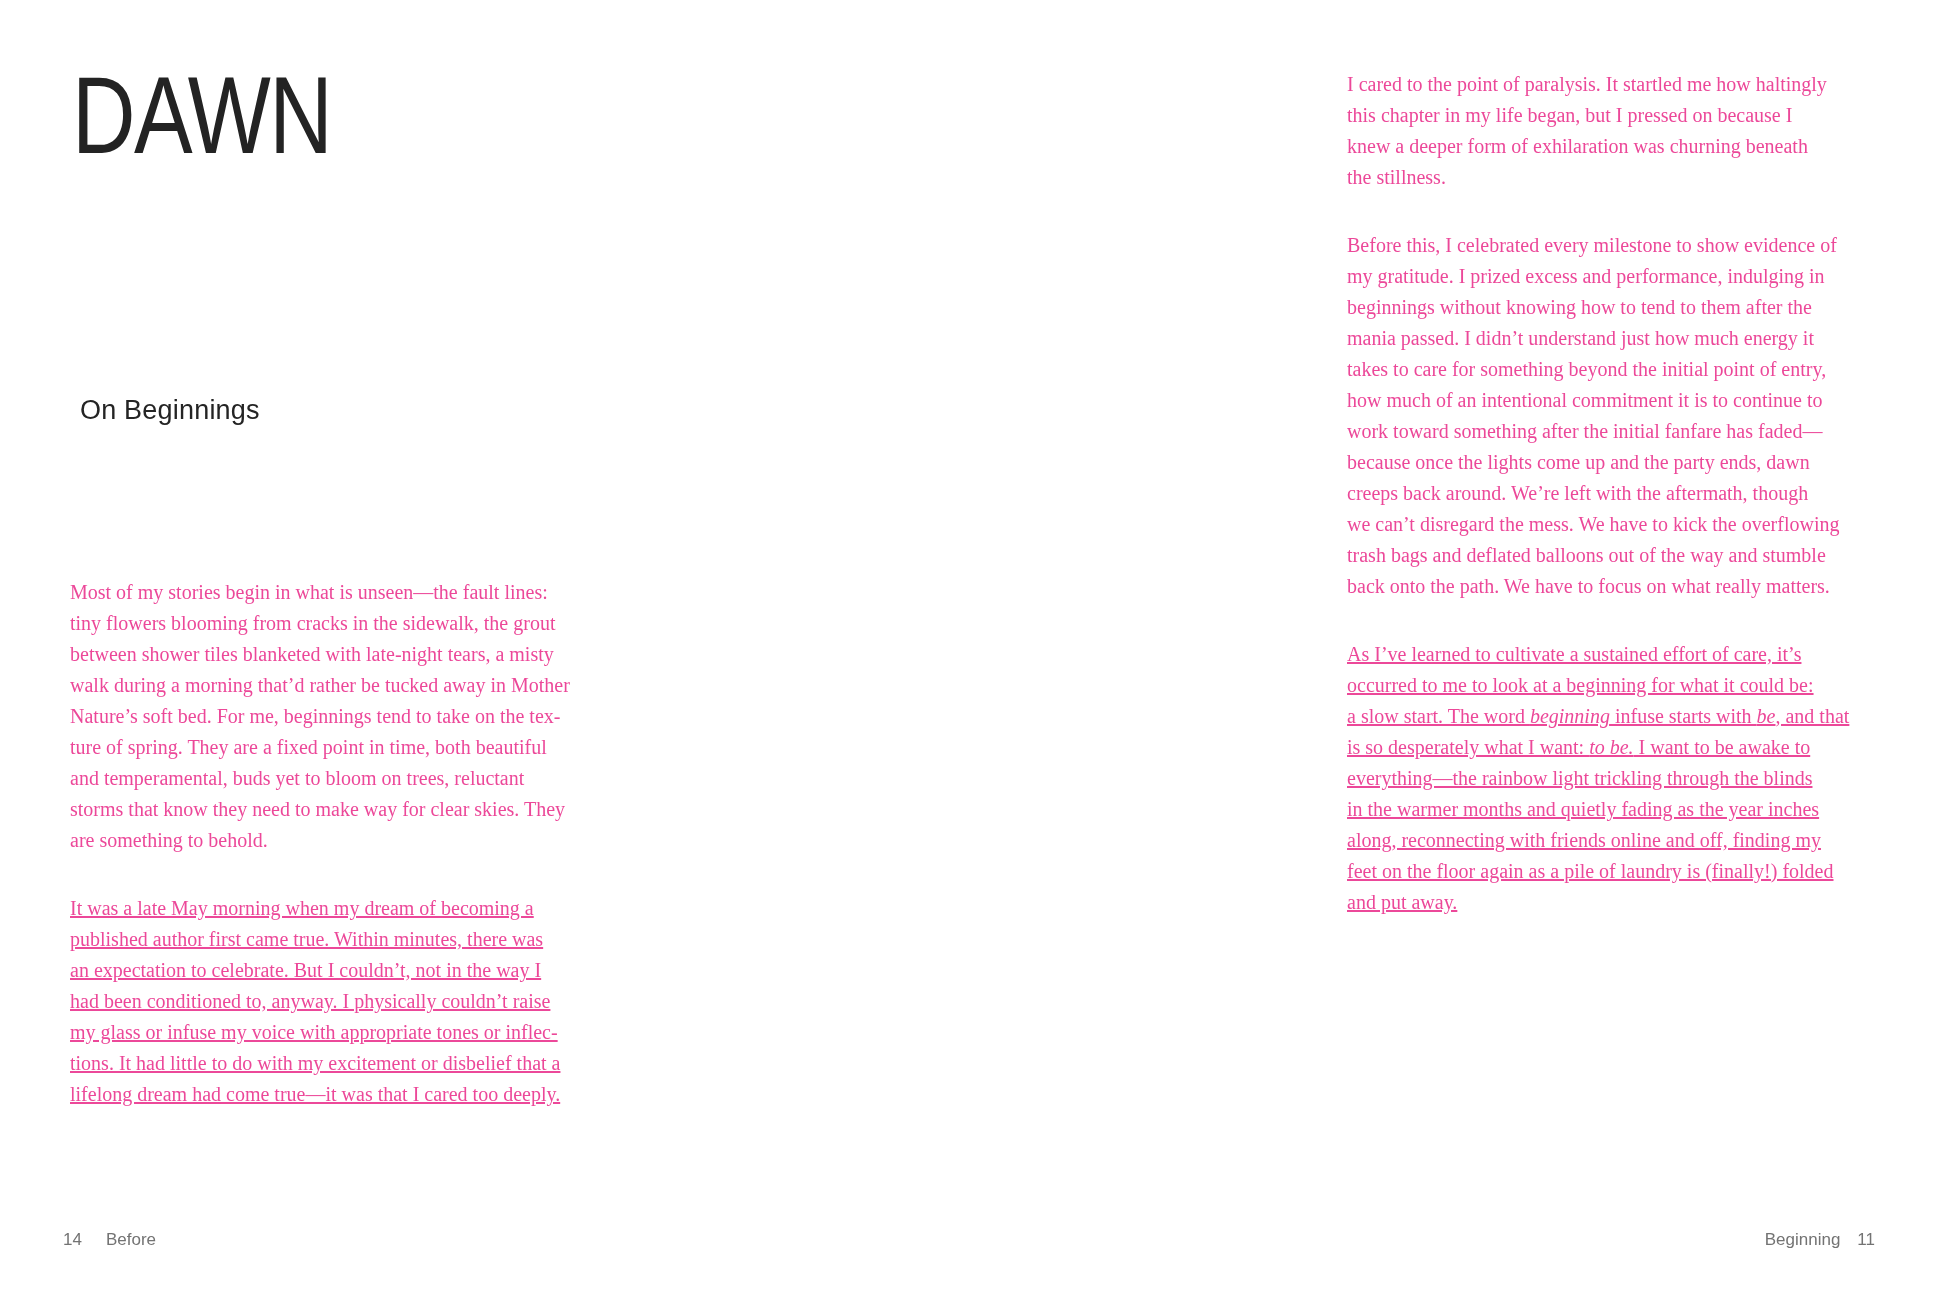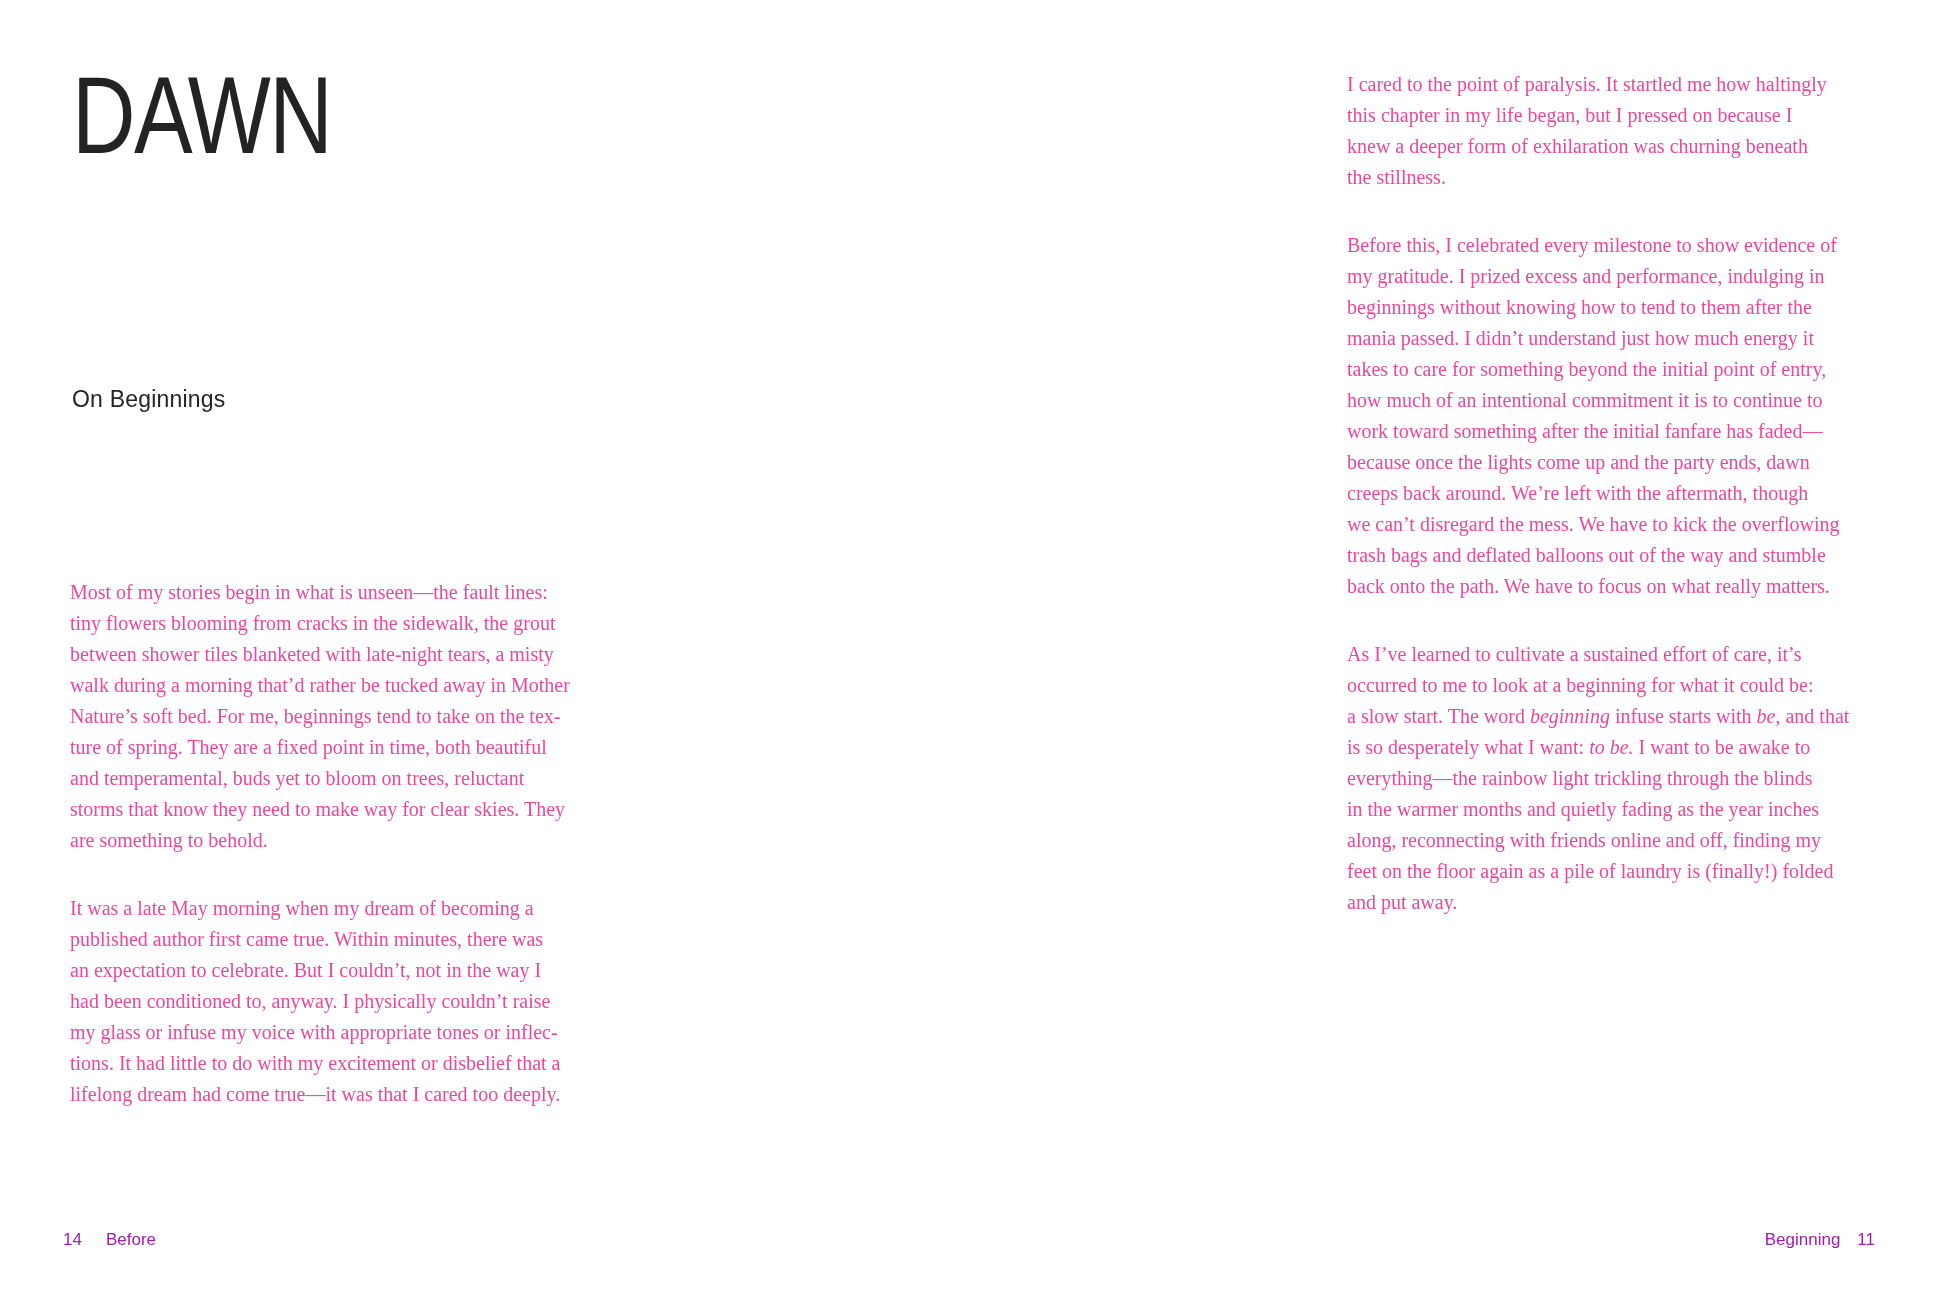--- a/index.html
+++ b/index.html
@@ -30,62 +30,63 @@
     letter-spacing: -2px;
     color: #232323;
     transform: scaleX(0.8);
     transform-origin: left top;
     white-space: nowrap;
   }
   .section-title {
     position: absolute;
     left: 72px;
     top: 386px;
-    margin: 0;
+    margin: 8px;
     font-family: "Liberation Sans", sans-serif;
     font-weight: 400;
-    font-size: 23px;
+    font-size: 27px;
     line-height: 1.2;
     letter-spacing: 0.2px;
     color: #242424;
     text-align: center;
   }
   .body-col {
     position: absolute;
     font-size: 20px;
     line-height: 31px;
     color: #ec4899;
     white-space: pre-line;
   }
   .body-col p {
     margin: 0 0 37px 0;
   }
   .body-col p:last-child {
     margin-bottom: 0;
+    text-decoration: underline;
   }
   .body-col em {
     font-style: italic;
   }
   .body-col-left {
     left: 70px;
     top: 577px;
   }
   .body-col-right {
     left: 1347px;
     top: 69px;
   }
   .page-footer {
     position: absolute;
     top: 1230px;
     display: flex;
     align-items: baseline;
     font-family: "Liberation Sans", sans-serif;
     font-size: 17px;
     line-height: 1.2;
-    color: #a21caf;
+    color: #737373;
   }
   .footer-left {
     left: 63px;
     gap: 24px;
   }
   .footer-right {
     right: 71px;
     gap: 17px;
   }
 </style>

